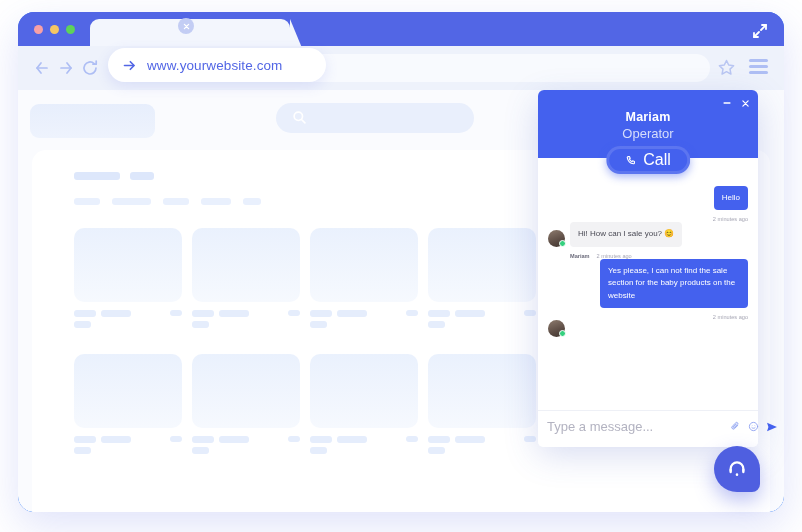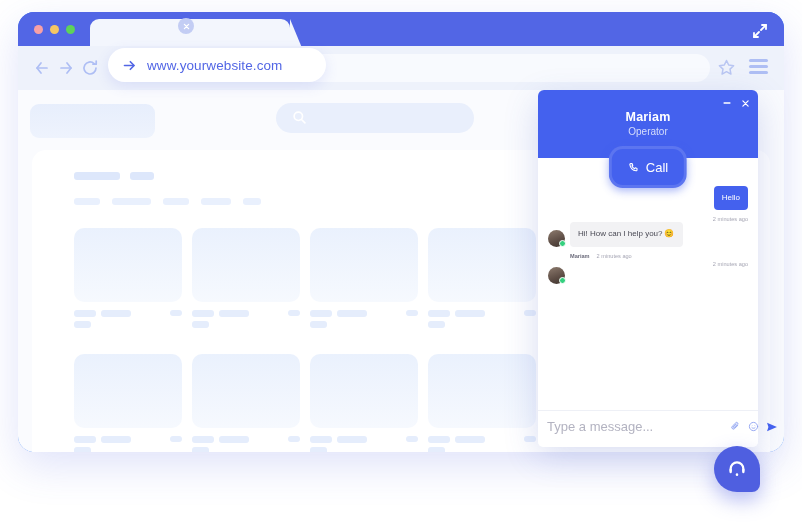--- a/index.html
+++ b/index.html
@@ -7,21 +7,21 @@
     width: 802px; height: 532px;
     background: #ffffff;
     font-family: "Liberation Sans", sans-serif;
     overflow: hidden;
   }
 
   
   #browser-window {
     position: absolute;
     left: 18px; top: 12px;
-    width: 766px; height: 440px;
+    width: 766px; height: 500px;
     border-radius: 16px;
     background: #3b82f6;
     box-shadow: 0 14px 40px rgba(82,102,229,0.18);
     overflow: hidden;
   }
   #titlebar {
     position: absolute; left: 0; top: 0; width: 100%; height: 34px;
     background: #5266e5;
   }
   .traffic {
@@ -173,28 +173,28 @@
   }
   #chat-minimize { right: 24px; }
   #chat-close    { right: 6px; }
   #operator-name {
     position: absolute; left: 0; right: 0; top: 20px;
     text-align: center; color: #ffffff;
     font-size: 12.5px; font-weight: 600; letter-spacing: .2px;
   }
   #operator-role {
     position: absolute; left: 0; right: 0; top: 36px;
-    text-align: center; color: #d6ddfb; font-size: 10px;
+    text-align: center; color: #d6ddfb; font-size: 13px;
   }
   #call-button {
     position: absolute; left: 50%; transform: translateX(-50%);
-    top: 56px; height: 42px; padding: 0 16px;
+    top: 56px; height: 28px; padding: 0 16px;
     background: #4461ee; border-radius: 14px;
     display: flex; align-items: center; gap: 7px;
-    color: #ffffff; font-size: 13px;
+    color: #ffffff; font-size: 16px;
     box-shadow: 0 3px 9px rgba(68,97,238,0.45);
     border: 3px solid rgba(255,255,255,0.13);
     z-index: 3;
   }
   #chat-body {
     flex: 1; background: #ffffff;
     padding: 28px 10px 6px 10px;
     overflow: hidden; position: relative;
   }
   .msg-row { display: flex; margin-bottom: 4px; align-items: center; }
@@ -442,24 +442,27 @@
 
   <div id="chat-body">
       <div class="msg-row out">
         <div class="bubble out">Hello</div>
       </div>
       <div class="meta-row out">
         <div class="meta right"><span>2 minutes ago</span></div>
       </div>
       <div class="msg-row in">
         <div class="avatar"></div>
-        <div class="bubble in">Hi! How can I help you? 😊</div>
+        <div class="bubble in">Hi! How can I sale you? 😊</div>
       </div>
       <div class="meta-row in">
         <div class="meta"><span class="who">Mariam</span><span>2 minutes ago</span></div>
+      </div>
+      <div class="msg-row out">
+        <div class="bubble out">Yes please, I can not find the sale section for the baby products on the website</div>
       </div>
       <div class="meta-row out">
         <div class="meta right"><span>2 minutes ago</span></div>
       </div>
       <div class="msg-row in">
         <div class="avatar"></div>
       </div>
     </div>
 
   <div id="chat-input-area">

